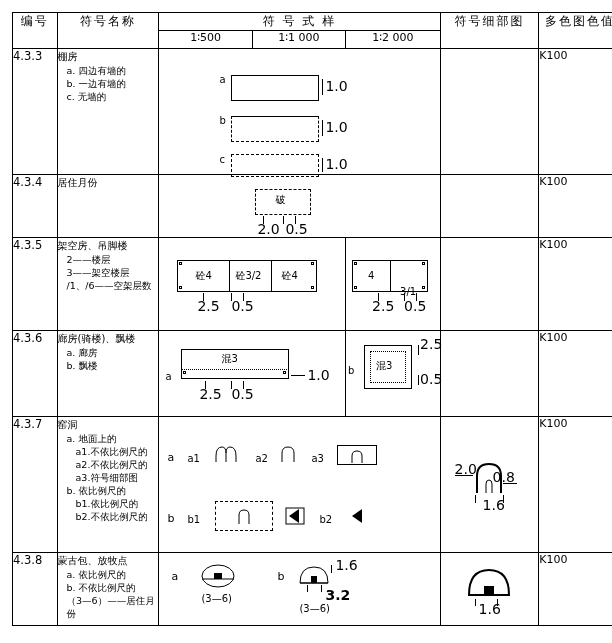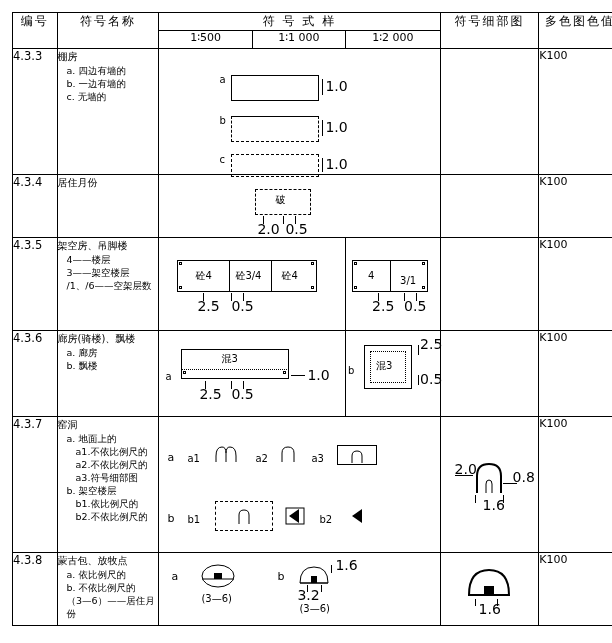--- a/index.html
+++ b/index.html
@@ -217,53 +217,53 @@
           </div>
         </td>
         <td class="detail"></td>
         <td class="color">K100</td>
       </tr>
 
       <tr style="height:92px">
         <td class="code">4.3.5</td>
         <td class="name">
           <span class="title">架空房、吊脚楼</span>
-          <span class="sub">4——楼层</span>
+          <span class="sub">2——楼层</span>
           <span class="sub">3——架空楼层</span>
           <span class="sub">/1、/6——空架层数</span>
         </td>
         <td class="sample" colspan="2">
           <div class="canvas" style="height:92px">
             <div class="abs box-solid" style="left:18px; top:22px; width:140px; height:32px;"></div>
             <div class="abs vline" style="left:70px; top:22px; height:32px;"></div>
             <div class="abs vline" style="left:112px; top:22px; height:32px;"></div>
             <div class="abs dotsq" style="left:20px; top:24px;"></div>
             <div class="abs dotsq" style="left:152px; top:24px;"></div>
             <div class="abs dotsq" style="left:20px; top:48px;"></div>
             <div class="abs dotsq" style="left:152px; top:48px;"></div>
             <span class="abs symtext" style="left:36px; top:32px;">砼4</span>
-            <span class="abs symtext" style="left:76px; top:32px;">砼3/4</span>
+            <span class="abs symtext" style="left:76px; top:32px;">砼3/2</span>
             <span class="abs symtext" style="left:122px; top:32px;">砼4</span>
             <div class="abs vline" style="left:44px; top:55px; height:8px;"></div>
             <div class="abs vline" style="left:72px; top:55px; height:8px;"></div>
             <div class="abs vline" style="left:84px; top:55px; height:8px;"></div>
             <span class="abs lbl" style="left:38px; top:64px;">2.5</span>
             <span class="abs lbl" style="left:72px; top:64px;">0.5</span>
           </div>
         </td>
         <td class="sample">
           <div class="canvas" style="height:92px">
             <div class="abs box-solid" style="left:6px; top:22px; width:76px; height:32px;"></div>
             <div class="abs vline" style="left:44px; top:22px; height:32px;"></div>
             <div class="abs dotsq" style="left:8px; top:24px;"></div>
             <div class="abs dotsq" style="left:76px; top:24px;"></div>
             <div class="abs dotsq" style="left:8px; top:48px;"></div>
             <div class="abs dotsq" style="left:76px; top:48px;"></div>
             <span class="abs symtext" style="left:22px; top:32px;">4</span>
-            <span class="abs symtext" style="left:54px; top:37px;">3/1</span>
+            <span class="abs symtext" style="left:54px; top:48px;">3/1</span>
             <div class="abs vline" style="left:32px; top:55px; height:8px;"></div>
             <div class="abs vline" style="left:58px; top:55px; height:8px;"></div>
             <div class="abs vline" style="left:70px; top:55px; height:8px;"></div>
             <span class="abs lbl" style="left:26px; top:64px;">2.5</span>
             <span class="abs lbl" style="left:58px; top:64px;">0.5</span>
           </div>
         </td>
         <td class="detail"></td>
         <td class="color">K100</td>
       </tr>
@@ -309,21 +309,21 @@
       </tr>
 
       <tr style="height:135px">
         <td class="code">4.3.7</td>
         <td class="name">
           <span class="title">窑洞</span>
           <span class="sub">a. 地面上的</span>
           <span class="sub2">a1.不依比例尺的</span>
           <span class="sub2">a2.不依比例尺的</span>
           <span class="sub2">a3.符号细部图</span>
-          <span class="sub">b. 架空楼层</span>
+          <span class="sub">b. 依比例尺的</span>
           <span class="sub2">b1.依比例尺的</span>
           <span class="sub2">b2.不依比例尺的</span>
         </td>
         <td class="sample" colspan="3">
           <div class="canvas" style="height:135px">
 
             <span class="abs lbl11" style="left:8px; top:35px;">a</span>
             <span class="abs lbl10" style="left:28px; top:36px;">a1</span>
             <svg class="abs" style="left:56px; top:28px;" width="22" height="18" viewBox="0 0 22 18">
               <path d="M1 17 L1 11 M21 17 L21 11 M1 11 Q1 2 7 2 Q11 2 11 8 L11 17 M11 8 Q11 2 15 2 Q21 2 21 11" fill="none" stroke="#000" stroke-width="1"></path>
@@ -356,21 +356,21 @@
         </td>
         <td class="detail">
           <div class="canvas" style="height:135px">
             <svg class="abs" style="left:34px; top:45px;" width="28" height="32" viewBox="0 0 28 32">
               <path d="M2 31 L2 14 Q2 2 14 2 Q26 2 26 14 L26 31" fill="none" stroke="#000" stroke-width="2"></path>
               <path d="M11 31 L11 22 Q11 18 14 18 Q17 18 17 22 L17 31" fill="none" stroke="#000" stroke-width="1"></path>
             </svg>
             <div class="abs hline" style="left:14px; top:58px; width:18px;"></div>
             <span class="abs lbl" style="left:14px; top:48px;">2.0</span>
             <div class="abs hline" style="left:62px; top:66px; width:14px;"></div>
-            <span class="abs lbl" style="left:72px; top:56px;">0.8</span>
+            <span class="abs lbl" style="left:52px; top:56px;">0.8</span>
             <div class="abs vline" style="left:34px; top:78px; height:8px;"></div>
             <div class="abs vline" style="left:62px; top:78px; height:8px;"></div>
             <span class="abs lbl" style="left:42px; top:84px;">1.6</span>
           </div>
         </td>
         <td class="color">K100</td>
       </tr>
 
       <tr style="height:72px">
         <td class="code">4.3.8</td>
@@ -393,21 +393,21 @@
             <span class="abs lbl11" style="left:118px; top:18px;">b</span>
             <svg class="abs" style="left:140px; top:12px;" width="30" height="20" viewBox="0 0 30 20">
               <path d="M1 18 Q1 2 15 2 Q29 2 29 18 Z" fill="none" stroke="#000" stroke-width="1"></path>
               <path d="M1 18 L29 18" fill="none" stroke="#000" stroke-width="1"></path>
               <path d="M12 11 L18 11 L18 18 L12 18 Z" fill="#000"></path>
             </svg>
             <div class="abs vline" style="left:172px; top:12px; height:8px;"></div>
             <span class="abs lbl" style="left:176px; top:8px;">1.6</span>
             <div class="abs vline" style="left:148px; top:32px; height:7px;"></div>
             <div class="abs vline" style="left:162px; top:32px; height:7px;"></div>
-            <span class="abs lbl" style="left:138px; top:38px;">3.2</span>
+            <span class="abs lbl" style="left:166px; top:38px;font-weight:bold;">3.2</span>
             <span class="abs lbl10" style="left:140px; top:50px;">(3—6)</span>
           </div>
         </td>
         <td class="detail">
           <div class="canvas" style="height:72px">
             <svg class="abs" style="left:26px; top:14px;" width="44" height="32" viewBox="0 0 44 32">
               <path d="M2 28 Q2 3 22 3 Q42 3 42 28 Z" fill="none" stroke="#000" stroke-width="2"></path>
               <path d="M2 28 L42 28" fill="none" stroke="#000" stroke-width="2"></path>
               <path d="M17 19 L27 19 L27 28 L17 28 Z" fill="#000"></path>
             </svg>

